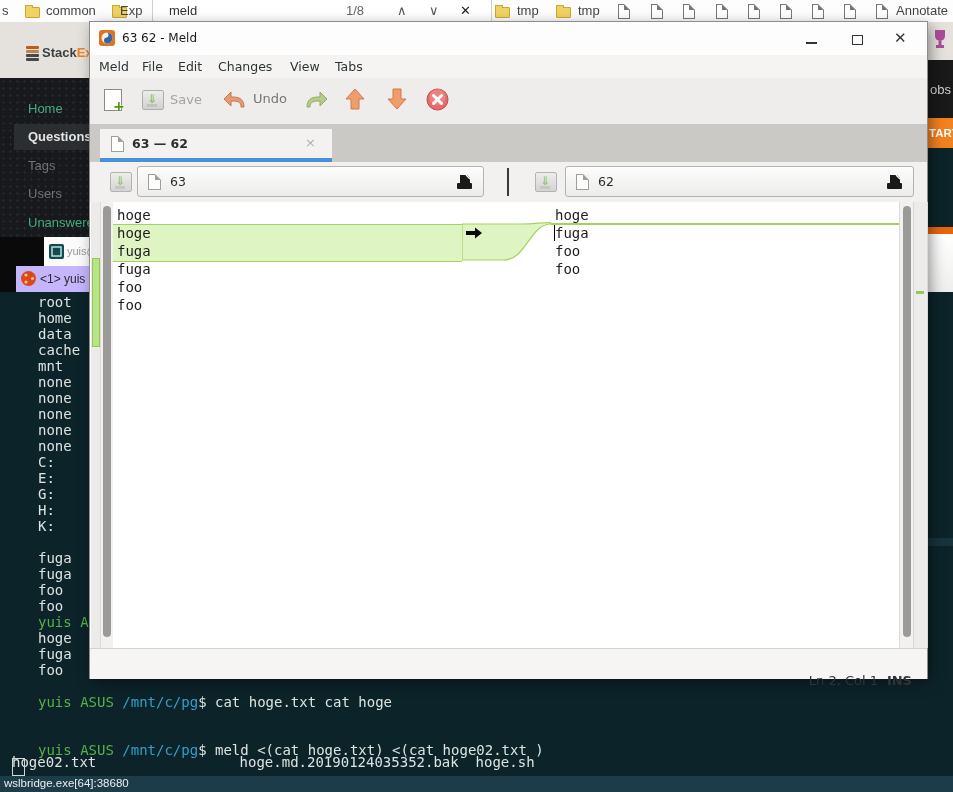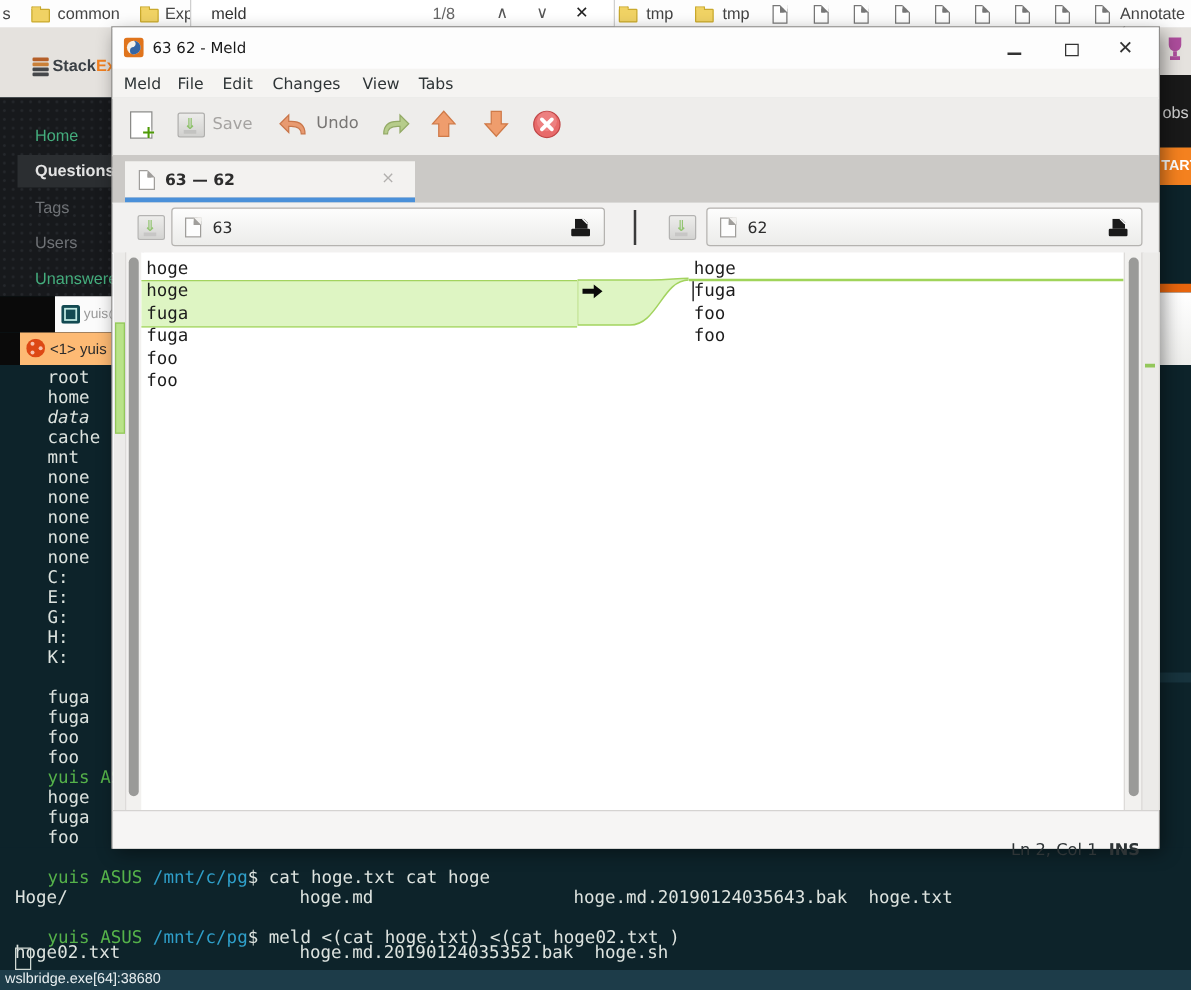--- a/index.html
+++ b/index.html
@@ -32,21 +32,21 @@
   .rm-orange{left:928px;top:118px;width:25px;height:30px;background:#f4811f;color:#fff;font:bold 11.5px "Liberation Sans",sans-serif;}
   .rm-dark2{left:928px;top:148px;width:25px;height:103px;background:#101010;color:#9a9a9a;font:9px "Liberation Sans",sans-serif;letter-spacing:2px;margin-left:44px;}
   .rm-strip{left:928px;top:227px;width:25px;height:7px;background:#e8650d;}
   .rm-card{left:928px;top:234px;width:25px;height:58px;background:linear-gradient(#ffffff,#eeeeec);}
   .rm-term{left:928px;top:292px;width:25px;height:484px;background:#0d232a;}
   .rm-band{left:0px;top:246px;width:25px;height:8px;background:#17333d;}
   
   .term-title{left:0;top:237px;width:90px;height:29px;background:#0a0a0a;}
   .term-title-w{left:44px;top:0;width:46px;height:29px;background:#fbfbfb;}
   .term-tabs{left:0;top:266px;width:90px;height:26px;background:#0a0a0a;}
-  .term-tabs-w{left:16px;top:0;width:74px;height:26px;background:#fdba74;}
+  .term-tabs-w{left:16px;top:0;width:74px;height:26px;background:#c4b5fd;}
   .term{left:0;top:292px;width:90px;height:484px;background:#0d232a;}
   .tl{position:absolute;left:38px;font:14px/16px "DejaVu Sans Mono",monospace;color:#dde3df;white-space:pre;}
   .tgreen{color:#55b24a;}
   .tblue{color:#2f9fc9;}
   .term-bottom{left:0;top:678px;width:953px;height:98px;background:#0d232a;}
   .term-status{left:0;top:776px;width:953px;height:16px;background:#1d3c49;color:#e8eef0;
                font:11.5px "Liberation Sans",sans-serif;}
   .cursor-block{left:12px;top:758px;width:11px;height:16px;border:1px solid #cfd8d2;}
   
   .meld{left:90px;top:22px;width:837px;height:656px;background:#fff;outline:1px solid #8f8d8b;
@@ -83,21 +83,21 @@
 </head>
 <body>
 
 <div class="screen">
 
   <div class="a topbar">
     <span class="a ttab" style="left:2px;">s</span>
     <span class="a folder" style="left:25px;top:7px;"></span>
     <span class="a ttab" style="left:46px;">common</span>
     <span class="a folder" style="left:112px;top:7px;"></span>
-    <span class="a ttab" style="left:132px;text-align:center;">Exp</span>
+    <span class="a ttab" style="left:120px;text-align:center;">Exp</span>
     <div class="a findpanel">
       <span class="a ttab" style="left:16px;color:#333;">meld</span>
       <span class="a ttab" style="left:193px;color:#666;">1/8</span>
       <span class="a findbtn" style="left:244px;">∧</span>
       <span class="a findbtn" style="left:276px;">∨</span>
       <span class="a findbtn" style="left:307px;color:#222;">✕</span>
     </div>
     <span class="a folder" style="left:495px;top:7px;"></span>
     <span class="a ttab" style="left:517px;">tmp</span>
     <span class="a folder" style="left:556px;top:7px;"></span>
@@ -171,21 +171,21 @@
         <circle cx="5" cy="4" r="1.6" fill="#f8c0ab"></circle>
         <circle cx="5" cy="11" r="1.6" fill="#f8c0ab"></circle>
       </svg>
       <span class="a" style="left:24px;top:6px;white-space:nowrap;font:12px 'Liberation Sans',sans-serif;color:#2c2c2c;">&lt;1&gt; yuis</span>
     </div>
   </div>
 
   <div class="a term">
     <span class="tl" style="top:2px;">root</span>
     <span class="tl" style="top:18px;">home</span>
-    <span class="tl" style="top:34px;font-style:italic;">data</span>
+    <span class="tl" style="top:34px;">data</span>
     <span class="tl" style="top:50px;">cache</span>
     <span class="tl" style="top:66px;">mnt</span>
     <span class="tl" style="top:82px;">none</span>
     <span class="tl" style="top:98px;">none</span>
     <span class="tl" style="top:114px;">none</span>
     <span class="tl" style="top:130px;">none</span>
     <span class="tl" style="top:146px;">none</span>
     <span class="tl" style="top:162px;">C:</span>
     <span class="tl" style="top:178px;">E:</span>
     <span class="tl" style="top:194px;">G:</span>
@@ -197,21 +197,20 @@
     <span class="tl" style="top:306px;">foo</span>
     <span class="tl tgreen" style="top:322px;">yuis ASUS </span>
     <span class="tl" style="top:338px;">hoge</span>
     <span class="tl" style="top:354px;">fuga</span>
     <span class="tl" style="top:370px;">foo</span>
     <span class="tl" style="top:386px;">foo</span>
   </div>
 
   <div class="a term-bottom">
     <span class="tl" style="top:16px;"><span class="tgreen">yuis ASUS </span><span class="tblue">/mnt/c/pg</span><span>$ </span><span>cat hoge.txt cat hoge</span></span>
-    <span class="tl" style="left:12px;top:32px;">Hoge/                      hoge.md                   hoge.md.20190124035643.bak  hoge.txt</span>
     <span class="tl" style="left:12px;top:48px;margin-top:28px;">hoge02.txt                 hoge.md.20190124035352.bak  hoge.sh</span>
     <span class="tl" style="top:64px;"><span class="tgreen">yuis ASUS </span><span class="tblue">/mnt/c/pg</span><span>$ </span><span>meld &lt;(cat hoge.txt) &lt;(cat hoge02.txt )</span></span>
   </div>
   <div class="a cursor-block"></div>
   <div class="a term-status">
     <span class="a" style="left:4px;top:1px;">wslbridge.exe[64]:38680</span>
   </div>
 
   <div class="a meld">
 

